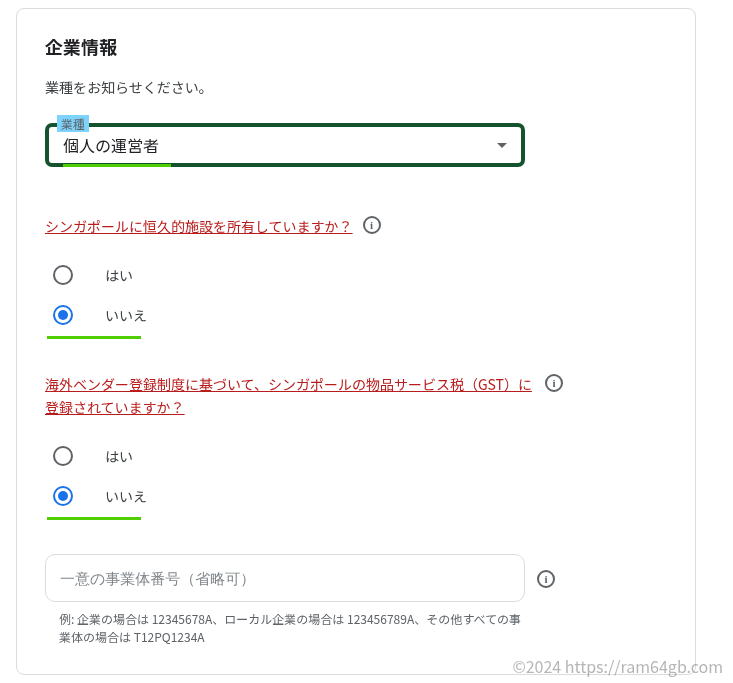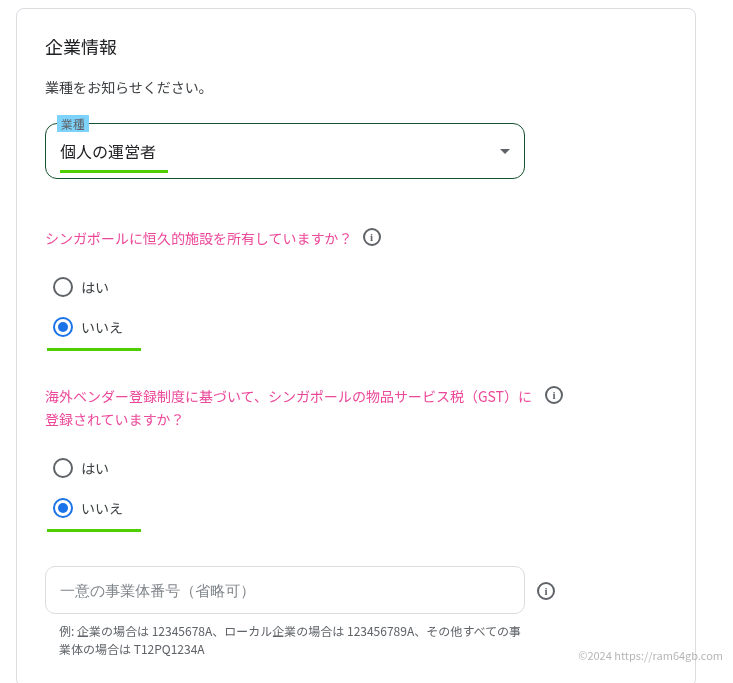--- a/index.html
+++ b/index.html
@@ -15,44 +15,44 @@
       border: 1px solid #dadce0;
       border-radius: 8px;
       margin: 8px 16px;
       padding: 24px 28px 28px 28px;
       width: 680px;
     }
     .section-title {
       font-size: 18px;
       color: #202124;
       margin-bottom: 18px;
-      font-weight: 400;
+      font-weight: 700;
     }
     .prompt {
       font-size: 14px;
       color: #3c4043;
       margin-bottom: 26px;
     }
     .select-wrapper {
       position: relative;
       margin-bottom: 48px;
     }
     .select-label {
       position: absolute;
       top: -8px;
       left: 12px;
       background: #7dd3fc;
       padding: 0 4px;
       font-size: 12px;
       color: #5f6368;
     }
     .select-box {
-      border: 1px solid #14532d;
-      border-radius: 12px;
-      height: 56px;
+      border: 4px solid #14532d;
+      border-radius: 7px;
+      height: 44px;
       display: flex;
       align-items: center;
       justify-content: space-between;
       padding: 0 14px;
       width: 480px;
       cursor: pointer;
     }
     .select-value {
       font-size: 16px;
       color: #202124;
@@ -73,23 +73,24 @@
       border-top: 5px solid #5f6368;
     }
     .question-row {
       display: flex;
       align-items: flex-start;
       gap: 10px;
       margin-bottom: 18px;
     }
     .question-text {
       font-size: 14px;
-      color: #ec4899;
+      color: #b91c1c;
       line-height: 1.6;
       max-width: 490px;
+      text-decoration: underline;
     }
     .info-icon {
       width: 18px;
       height: 18px;
       border: 2px solid #5f6368;
       border-radius: 50%;
       display: inline-flex;
       align-items: center;
       justify-content: center;
       font-size: 11px;
@@ -98,21 +99,21 @@
       font-family: serif;
       flex-shrink: 0;
       margin-top: 1px;
     }
     .radio-group {
       margin-bottom: 38px;
     }
     .radio-item {
       display: flex;
       align-items: flex-start;
-      gap: 8px;
+      gap: 32px;
       padding: 10px 8px;
       position: relative;
       cursor: pointer;
     }
     .radio-circle {
       width: 20px;
       height: 20px;
       border: 2px solid #5f6368;
       border-radius: 50%;
       display: flex;
@@ -164,22 +165,22 @@
       font-size: 12px;
       color: #5f6368;
       margin-top: 8px;
       margin-left: 14px;
       line-height: 1.5;
       max-width: 472px;
     }
     .watermark {
       position: absolute;
       right: 10px;
-      bottom: 20px;
-      font-size: 11px;
+      bottom: 5px;
+      font-size: 16px;
       color: rgba(120,120,120,0.55);
     }
   </style>
 </head>
 <body>
 
 <div class="card">
   <h2 class="section-title">企業情報</h2>
   <div class="prompt">業種をお知らせください。</div>
 

